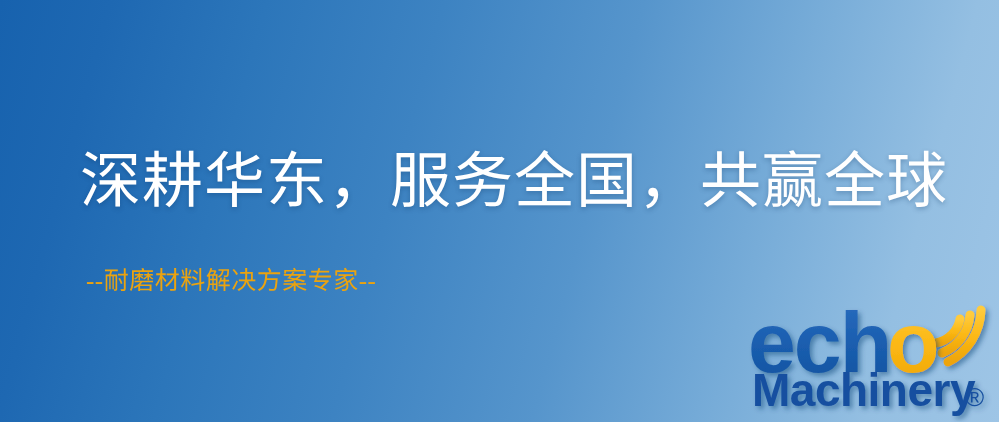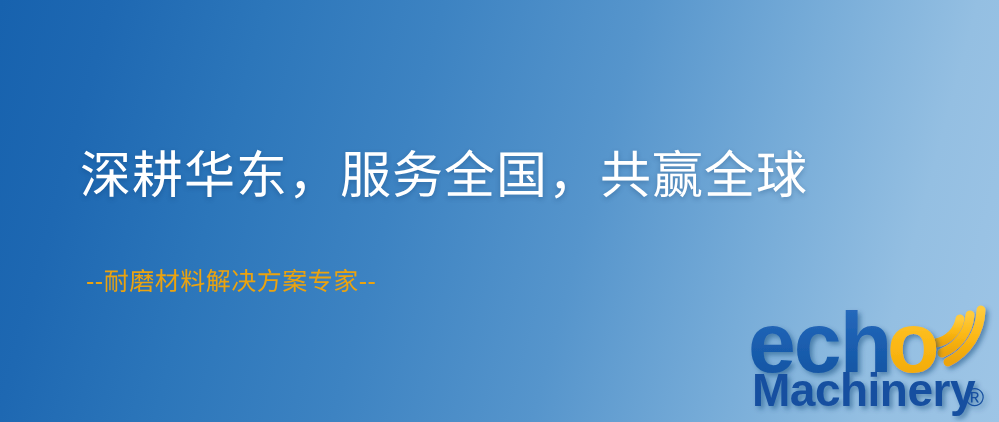--- a/index.html
+++ b/index.html
@@ -28,34 +28,34 @@
     font-family: "Liberation Sans", "DejaVu Sans", sans-serif;
     user-select: none;
   }
 
   
   .headline {
     position: absolute;
     left: 80px;
     top: 148px;
     font-family: Liberation Sans, sans-serif;
-    font-size: 51px;
+    font-size: 61px;
     line-height: 1.1;
     color: #ffffff;
     letter-spacing: 1px;
     white-space: nowrap;
     text-shadow: 0 2px 5px rgba(10, 50, 95, 0.30);
   }
 
   
   .subtitle {
     position: absolute;
     left: 86px;
     top: 266px;
-    font-family: Liberation Sans, sans-serif;
+    font-family: Liberation Serif, serif;
     font-size: 25px;
     line-height: 1.2;
     color: #eba30f;
     letter-spacing: 0.5px;
     white-space: nowrap;
   }
 
   
   .logo {
     position: absolute;

